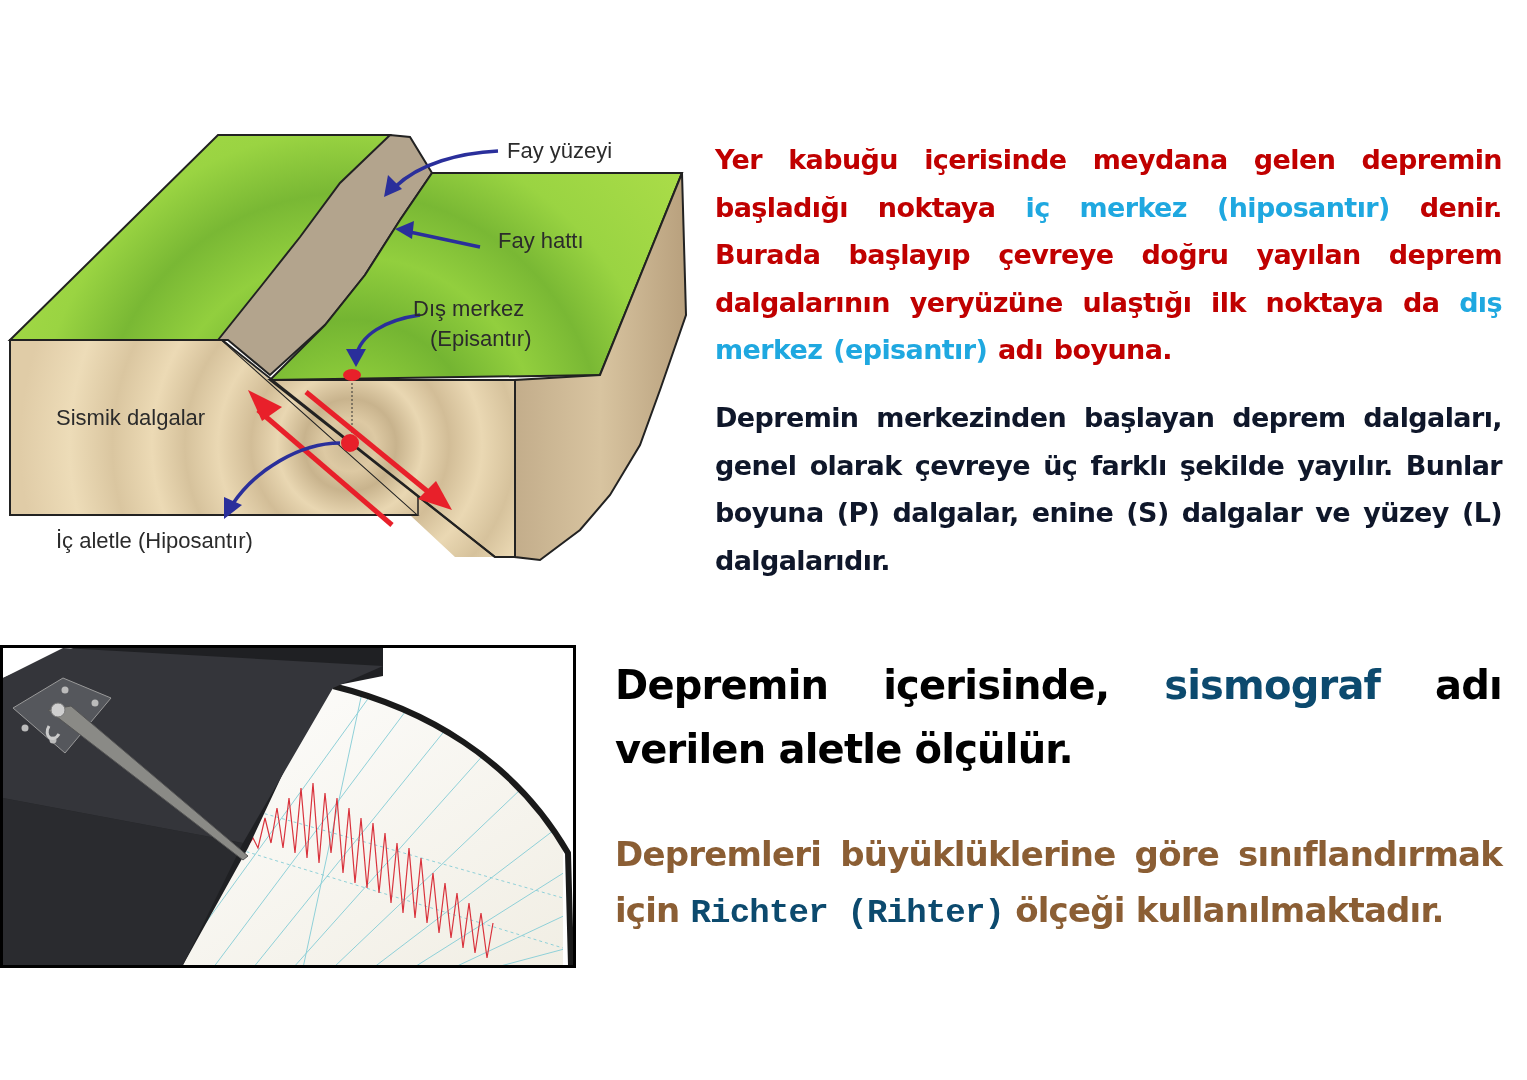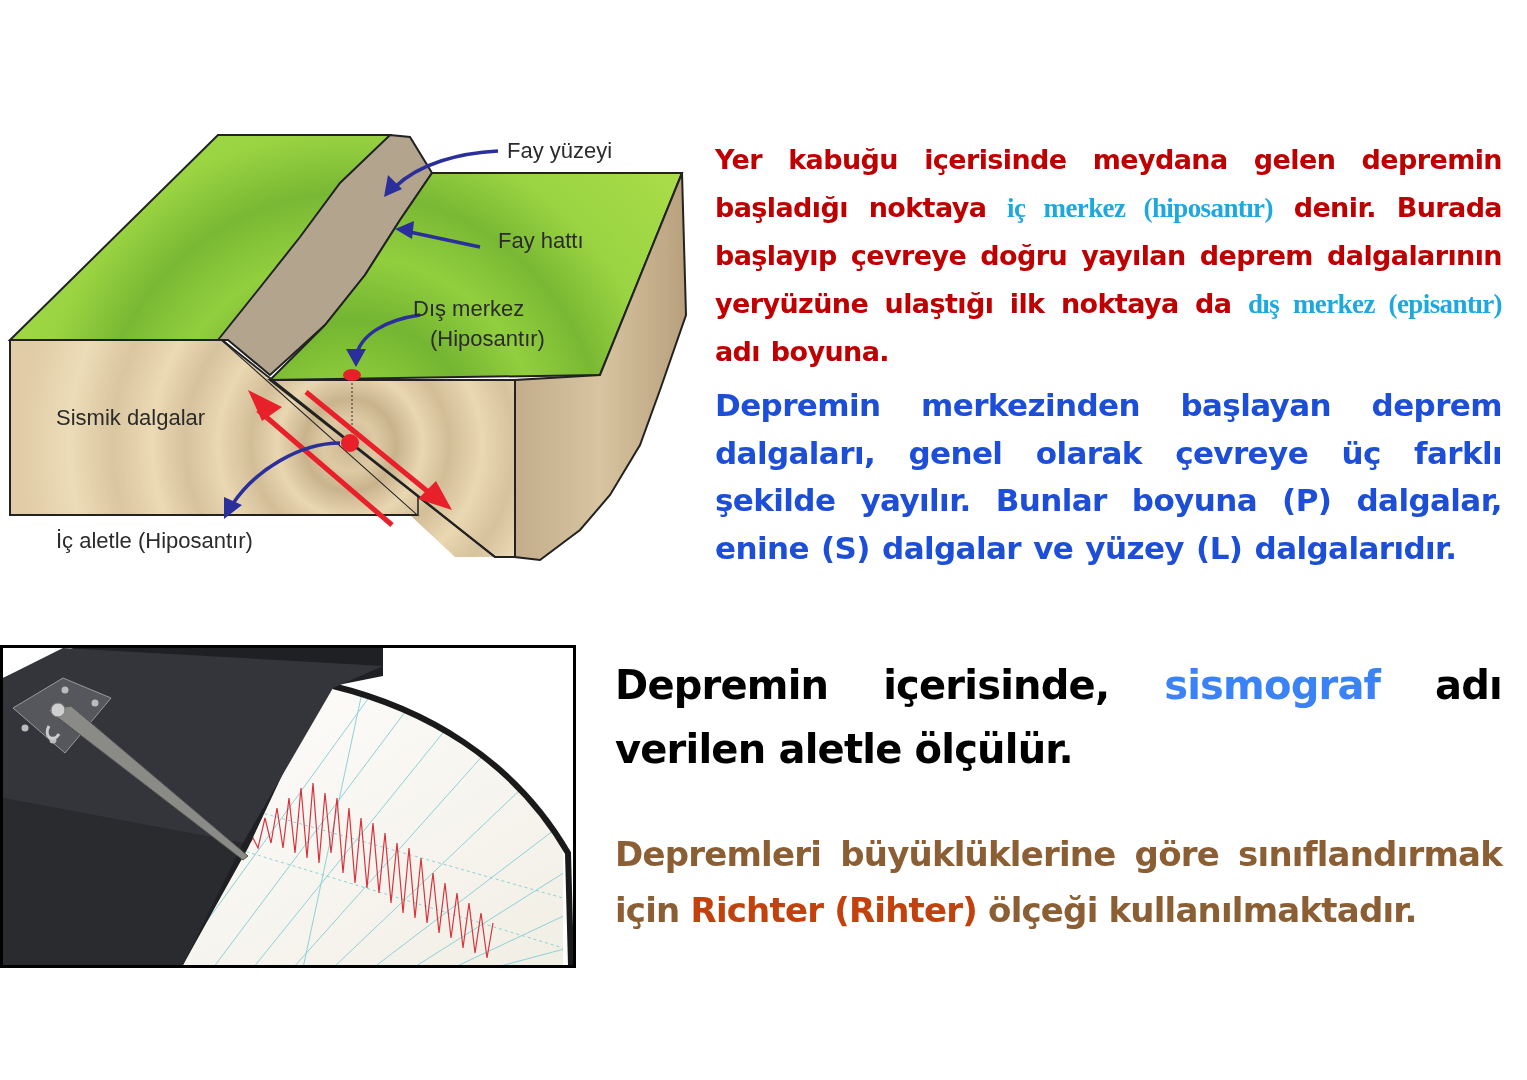--- a/index.html
+++ b/index.html
@@ -5,26 +5,26 @@
   html, body { margin: 0; padding: 0; background: #ffffff; }
   body { width: 1527px; height: 1080px; position: relative; overflow: hidden; font-family: "Liberation Sans", "DejaVu Sans", sans-serif; }
   .slide { position: absolute; left: 0; top: 0; width: 1527px; height: 1080px; background: #fff; }
 
   .diagram { position: absolute; left: 0; top: 125px; width: 700px; height: 450px; }
   .diagram svg { width: 700px; height: 450px; display: block; }
   .dlabel { position: absolute; font-family: "Liberation Sans", "DejaVu Sans", sans-serif; font-size: 22px; color: #2b2b2b; white-space: nowrap; line-height: 1.15; }
 
   .para { position: absolute; font-family: "DejaVu Sans", "Liberation Sans", sans-serif; font-weight: bold; text-align: justify; text-align-last: left; }
   .p1 { left: 715px; top: 136px; width: 787px; font-size: 27px; line-height: 47.5px; color: #c00000; letter-spacing: -0.6px; word-spacing: 2px; }
-  .p2 { left: 715px; top: 382px; width: 787px; font-size: 31px; line-height: 47.5px; color: #1d4ed8; letter-spacing: -0.6px; word-spacing: 2px; }
+  .p2 { left: 715px; top: 394px; width: 787px; font-size: 27px; line-height: 47.5px; color: #0f172a; letter-spacing: -0.6px; word-spacing: 2px; }
   .p3 { left: 615px; top: 653px; width: 887px; font-size: 40px; line-height: 64px; color: #000; letter-spacing: -0.8px; }
   .p4 { left: 615px; top: 826px; width: 887px; font-size: 34px; line-height: 56px; color: #8b5e34; letter-spacing: -0.8px; }
-  .cyan { color: #1fa8e0; font-family: Liberation Serif, serif; }
-  .red { color: #3b82f6; }
-  .green { color: #c2410c; }
+  .cyan { color: #1fa8e0; }
+  .red { color: #0c4a6e; }
+  .green { color: #0c4a6e; font-family: Liberation Mono, monospace; }
 
   .seismo { position: absolute; left: 0; top: 645px; width: 576px; height: 323px; border: 3px solid #000; box-sizing: border-box; overflow: hidden; background: #fff; }
   .seismo svg { width: 570px; height: 317px; display: block; }
 </style>
 </head>
 <body>
 
 <div class="slide">
 
   <div class="diagram">
@@ -91,21 +91,21 @@
       <path d="M480,122 L405,106" stroke="#2a2f9b" stroke-width="3.5" fill="none"></path>
       <polygon points="395,104 414,96 412,114" fill="#2a2f9b"></polygon>
       <path d="M420,190 C385,195 360,210 356,232" stroke="#2a2f9b" stroke-width="3.5" fill="none"></path>
       <polygon points="356,242 346,224 366,224" fill="#2a2f9b"></polygon>
       <path d="M340,318 C300,318 255,345 232,380" stroke="#2a2f9b" stroke-width="3.5" fill="none"></path>
       <polygon points="224,394 224,372 242,380" fill="#2a2f9b"></polygon>
     </svg>
     <span class="dlabel" style="left:507px; top:13px;">Fay yüzeyi</span>
     <span class="dlabel" style="left:490px; top:103px;margin-left:8px;">Fay hattı</span>
     <span class="dlabel" style="left:413px; top:171px;">Dış merkez</span>
-    <span class="dlabel" style="left:430px; top:201px;">(Hiposantır)</span>
+    <span class="dlabel" style="left:430px; top:201px;">(Episantır)</span>
     <span class="dlabel" style="left:56px; top:280px;">Sismik dalgalar</span>
     <span class="dlabel" style="left:56px; top:403px;">İç aletle (Hiposantır)</span>
   </div>
 
   <div class="para p1"><span>Yer kabuğu içerisinde meydana gelen depremin başladığı noktaya </span><span class="cyan">iç merkez (hiposantır)</span><span> denir. Burada başlayıp çevreye doğru yayılan deprem dalgalarının yeryüzüne ulaştığı ilk noktaya da </span><span class="cyan">dış merkez (episantır)</span><span> adı boyuna.</span></div>
 
   <div class="para p2">Depremin merkezinden başlayan deprem dalgaları, genel olarak çevreye üç farklı şekilde yayılır. Bunlar boyuna (P) dalgalar, enine (S) dalgalar ve yüzey (L) dalgalarıdır.</div>
 
   <div class="seismo">
     <svg viewBox="0 0 570 317" xmlns="http://www.w3.org/2000/svg">

